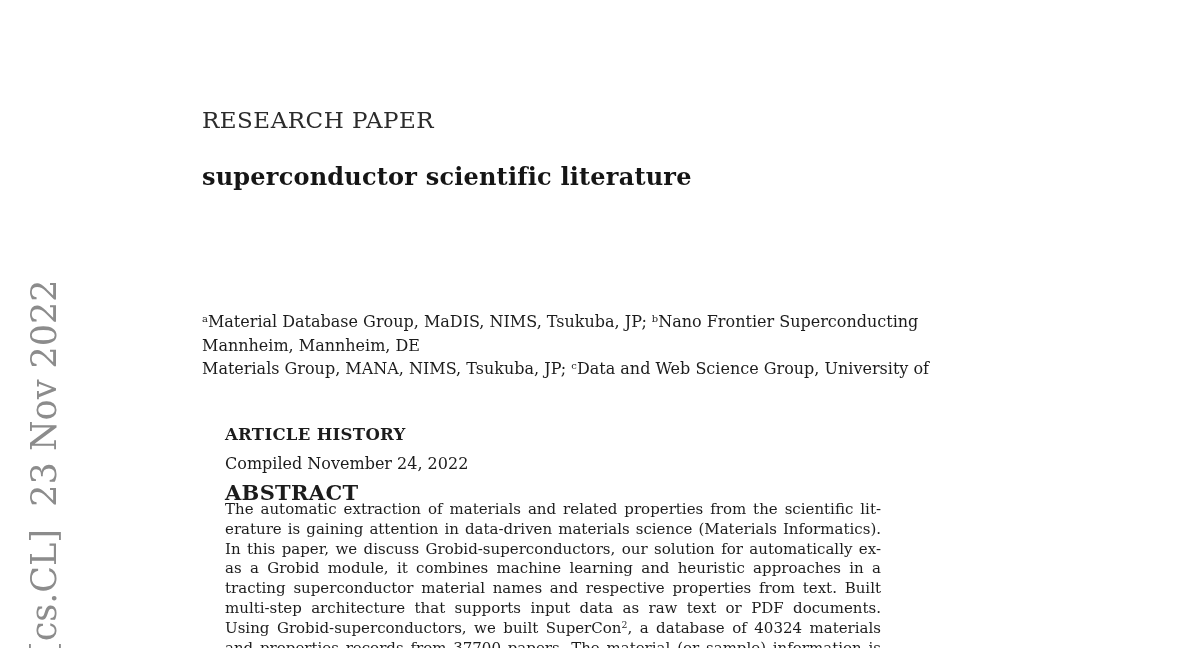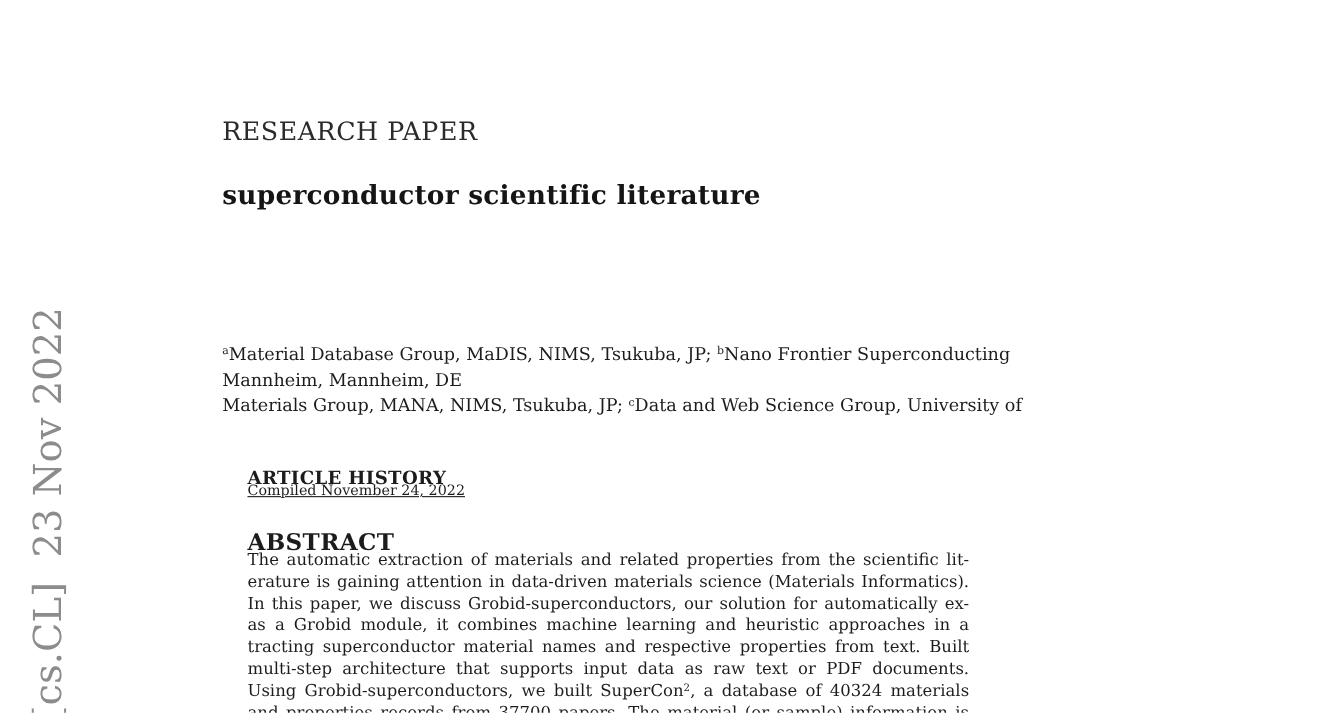--- a/index.html
+++ b/index.html
@@ -70,24 +70,23 @@
     position: absolute;
     top: 411px;
     left: 23px;
     font-size: 16.5px;
     font-weight: bold;
     letter-spacing: 0.3px;
     margin-top: 14px;
   }
   .compiled {
     position: absolute;
-    top: 439px;
+    top: 454px;
     left: 23px;
-    font-size: 13px;
-    text-decoration: underline;
+    font-size: 16px;
   }
   .abstract-heading {
     position: absolute;
     top: 480px;
     left: 23px;
     font-size: 21px;
     font-weight: bold;
     letter-spacing: 0.3px;
   }
   .abstract-body {

